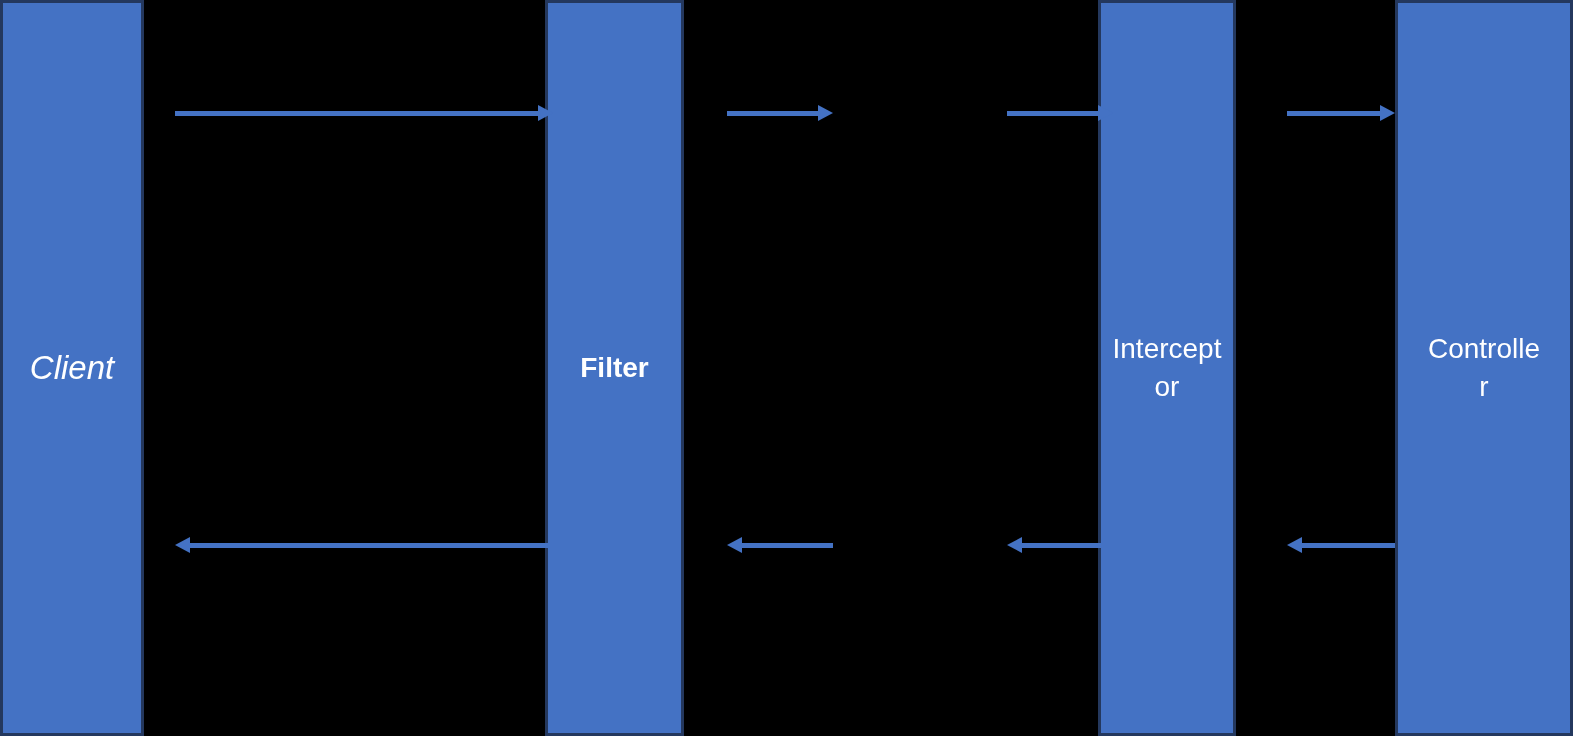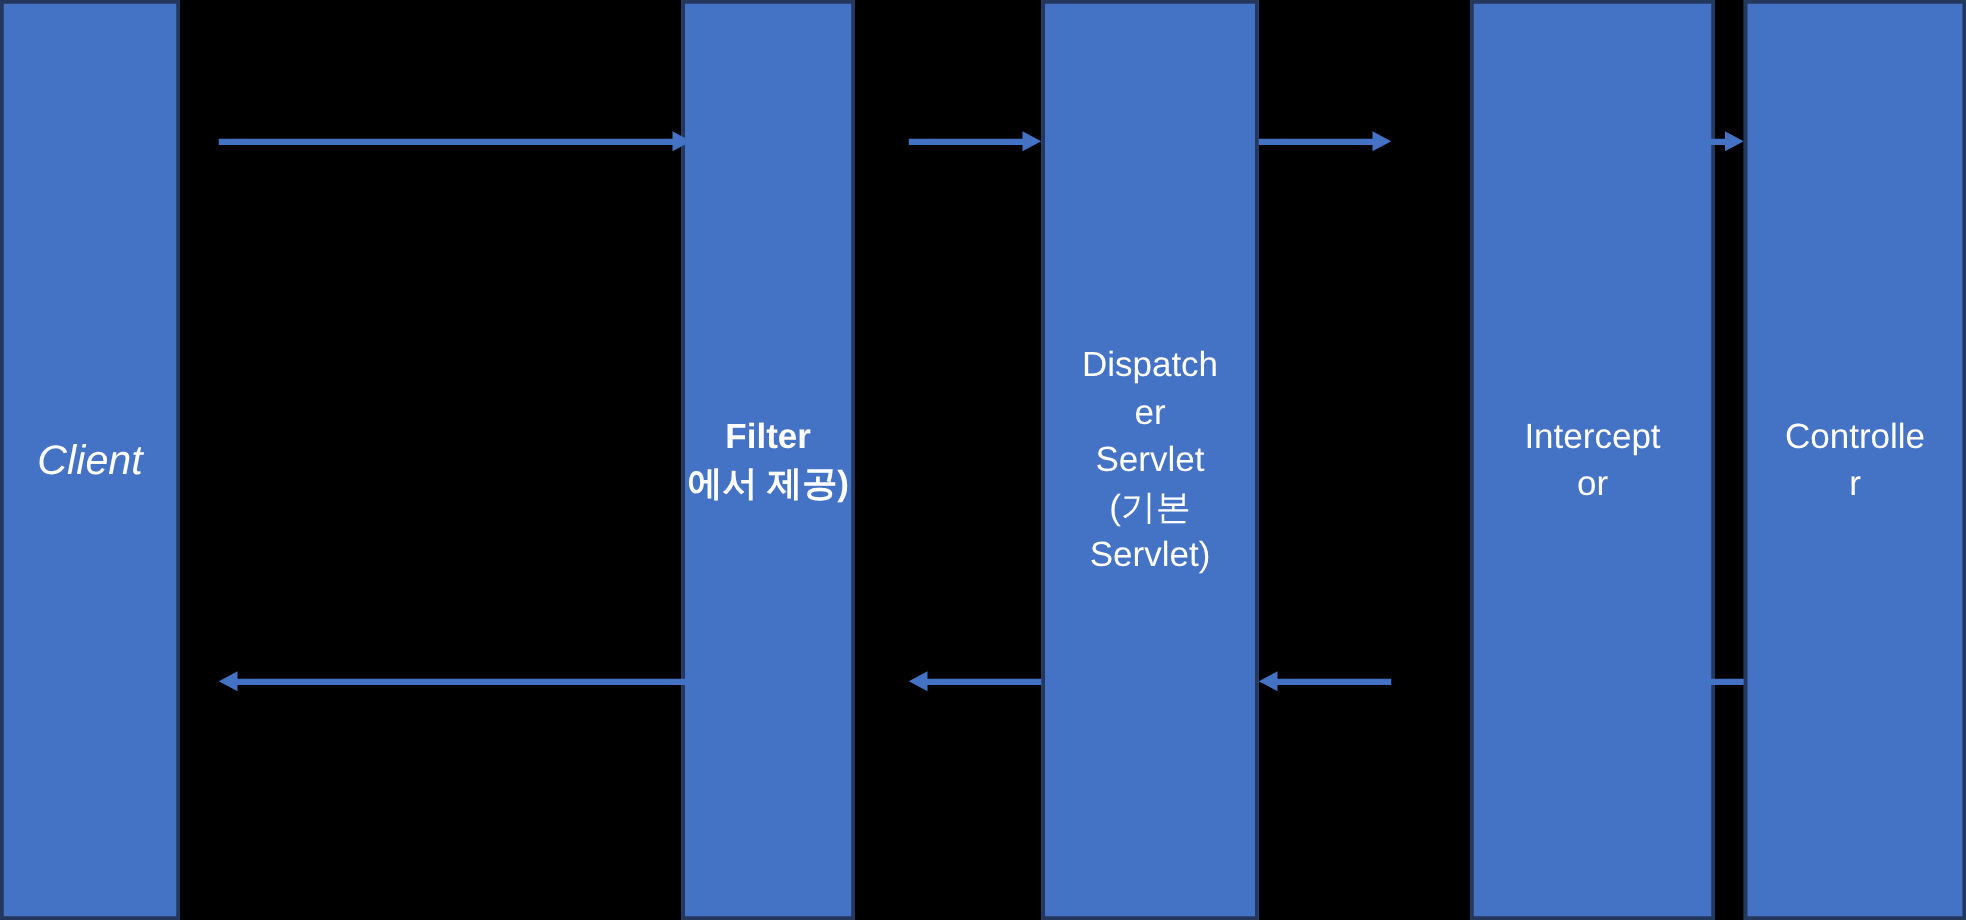--- a/index.html
+++ b/index.html
@@ -25,21 +25,21 @@
     border: 3px solid #24385E;
     display: flex;
     align-items: center;
     justify-content: center;
     text-align: center;
     color: #FFFFFF;
   }
   .col-client      { left: 0;     width: 144px; font-style: italic; }
   .col-filter      { left: 545px; width: 139px; font-weight: bold; }
   .col-dispatcher  { left: 833px; width: 174px; }
-  .col-interceptor { left: 1176px;width: 196px; text-align: center; }
+  .col-interceptor { left: 1098px;width: 138px; text-align: center; }
   .col-controller  { left: 1395px;width: 178px; }
   .label .line {
     font-size: 28px;
     line-height: 38px;
     white-space: nowrap;
   }
   .col-client .label .line {
     font-size: 33px;
     line-height: 40px;
   }
@@ -81,33 +81,23 @@
 
   <div class="column col-client">
     <div class="label">
       <div class="line">Client</div>
     </div>
   </div>
 
   <div class="column col-filter">
     <div class="label">
       <div class="line">Filter</div>
-      <div class="line">에서 제공)</div>
     </div>
   </div>
 
-  <div class="column col-dispatcher">
-    <div class="label">
-      <div class="line">Dispatch</div>
-      <div class="line">er</div>
-      <div class="line">Servlet</div>
-      <div class="line">(기본</div>
-      <div class="line">Servlet)</div>
-    </div>
-  </div>
 
   <div class="column col-interceptor">
     <div class="label">
       <div class="line">Intercept</div>
       <div class="line">or</div>
     </div>
   </div>
 
   <div class="column col-controller">
     <div class="label">

